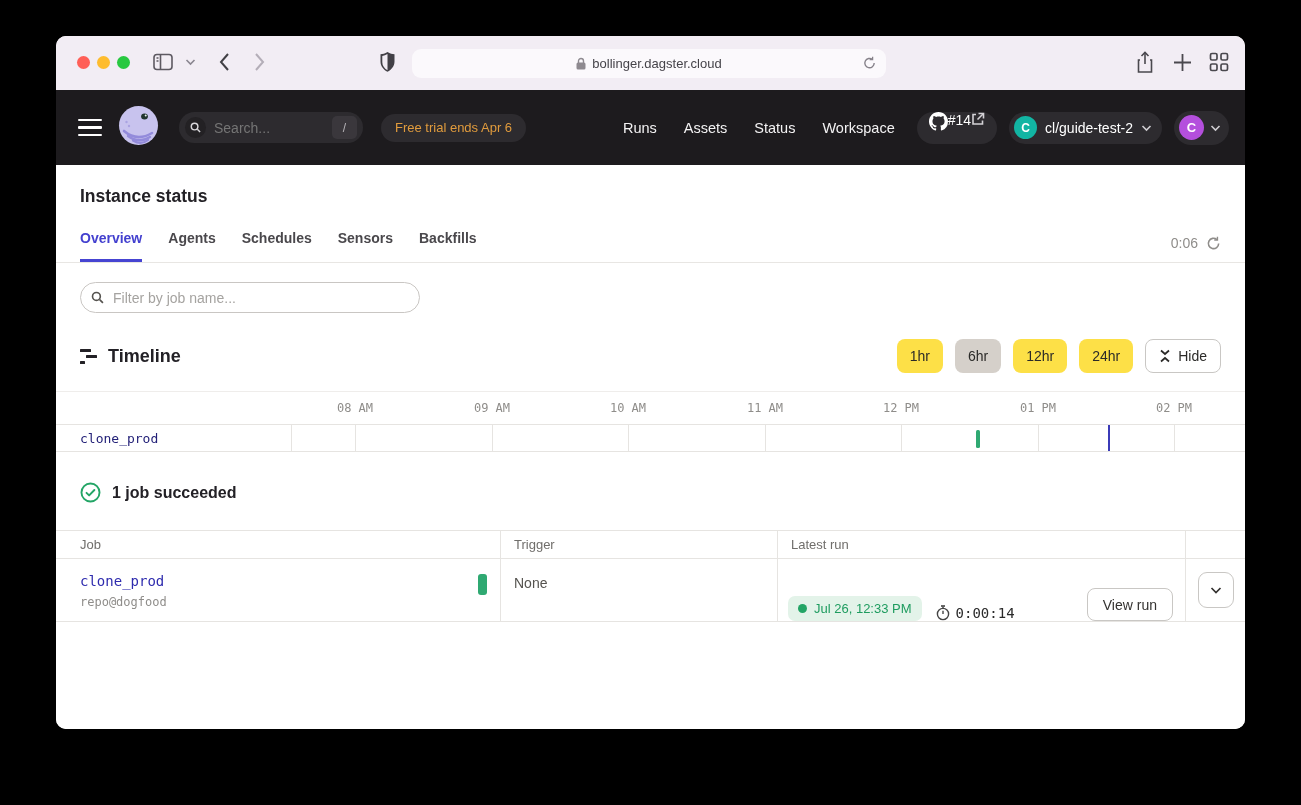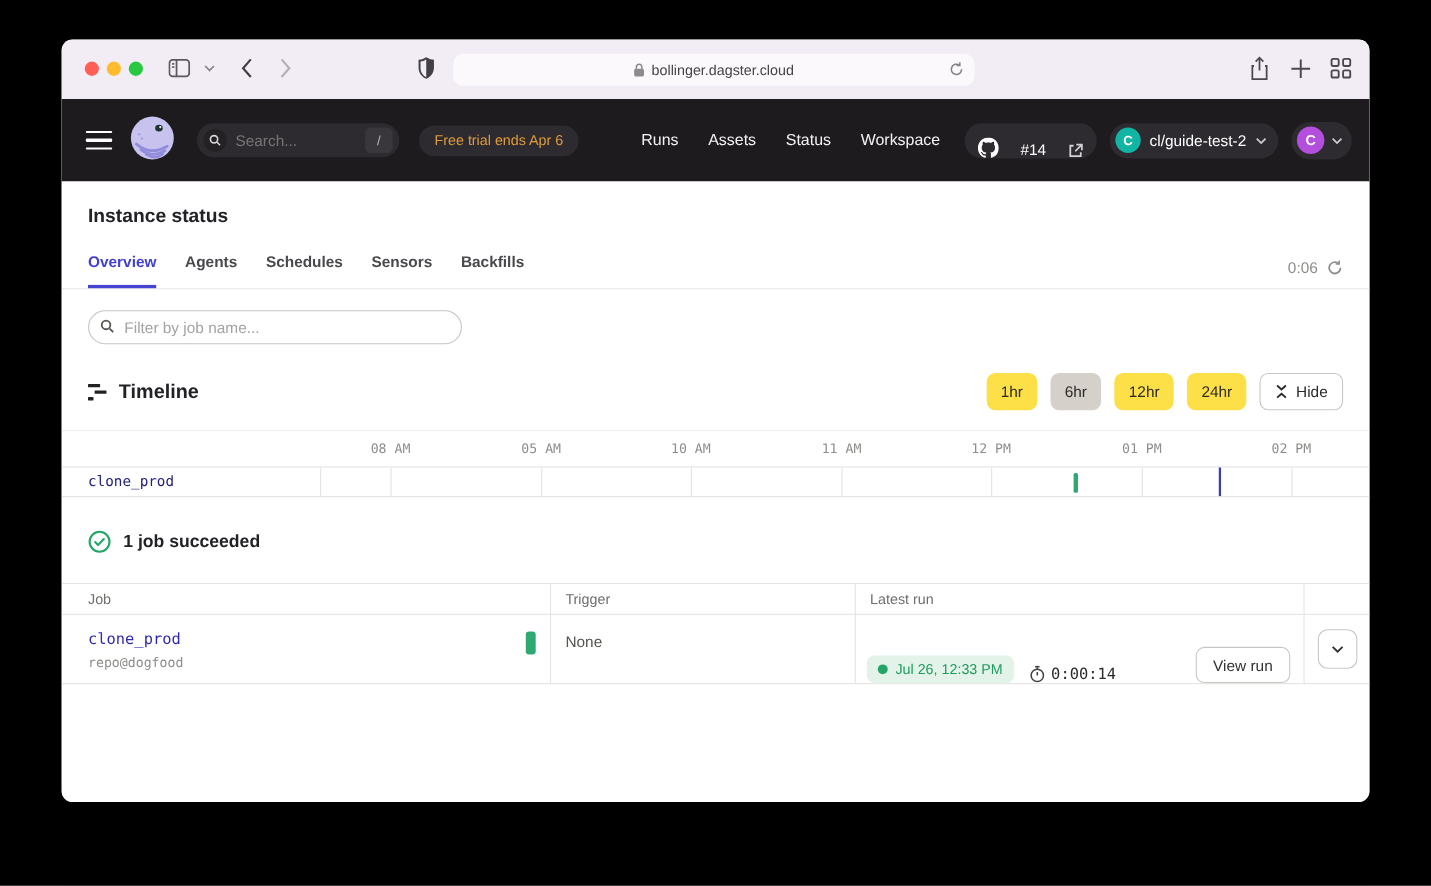--- a/index.html
+++ b/index.html
@@ -31,21 +31,21 @@
                      align-items:center; justify-content:center; color:#d8d6da; flex:0 0 auto; }
   .searchpill input { background:transparent; border:0; outline:0; color:#b7b5b9; font-size:14px;
                       margin-left:8px; width:100px; font-family:"Liberation Sans",sans-serif; }
   .slashkey { margin-left:auto; width:25px; height:23px; background:#3a373c; border-radius:5px;
               color:#b7b5b9; font-size:12px; display:flex; align-items:center; justify-content:center; }
   .trialpill { margin-left:18px; height:28px; background:#2d2b2f; border-radius:14px; color:#e09b3d;
                font-size:13px; display:flex; align-items:center; padding:0 14px; white-space:nowrap; }
   .appnav { margin-left:auto; display:flex; align-items:center; gap:27px; }
   .appnav a { color:#f3f2f3; font-size:14.5px; font-weight:500; text-decoration:none; white-space:nowrap; }
   .ghpill { margin-left:22px; height:32px; background:#2d2b2f; border-radius:16px; display:flex;
-            align-items:flex-end; gap:20px; padding:0 12px; color:#fff; font-size:14px; }
+            align-items:flex-start; gap:0; padding:0 12px; color:#fff; font-size:14px; }
   .wspill { margin-left:12px; height:32px; background:#2d2b2f; border-radius:16px; display:flex;
             align-items:center; gap:8px; padding:0 10px 0 5px; color:#fff; font-size:14px; }
   .avatar { width:23px; height:23px; border-radius:50%; color:#fff; font-size:12px; font-weight:700;
             display:flex; align-items:center; justify-content:center; }
   .userpill { margin-left:12px; height:34px; background:#2d2b2f; border-radius:17px; display:flex;
               align-items:center; gap:6px; padding:0 8px 0 5px; }
   .userpill .avatar { width:25px; height:25px; font-size:13px; }
   .chev { color:#cfcdd1; display:flex; }
 
   
@@ -310,21 +310,21 @@
               <path d="M2 12.5L6 9l4 3.5"></path>
           </svg>
           <span>Hide</span>
         </button>
       </div>
     </div>
 
     <div class="chart">
       <div class="axis">
         <span class="axis-label">08 AM</span>
-        <span class="axis-label">05 AM</span>
+        <span class="axis-label">09 AM</span>
         <span class="axis-label">10 AM</span>
         <span class="axis-label">11 AM</span>
         <span class="axis-label">12 PM</span>
         <span class="axis-label">01 PM</span>
         <span class="axis-label">02 PM</span>
       </div>
       <div class="tl-row">
         <span class="joblabel">clone_prod</span>
         <span class="grid g0"></span>
           <span class="grid g1"></span>

